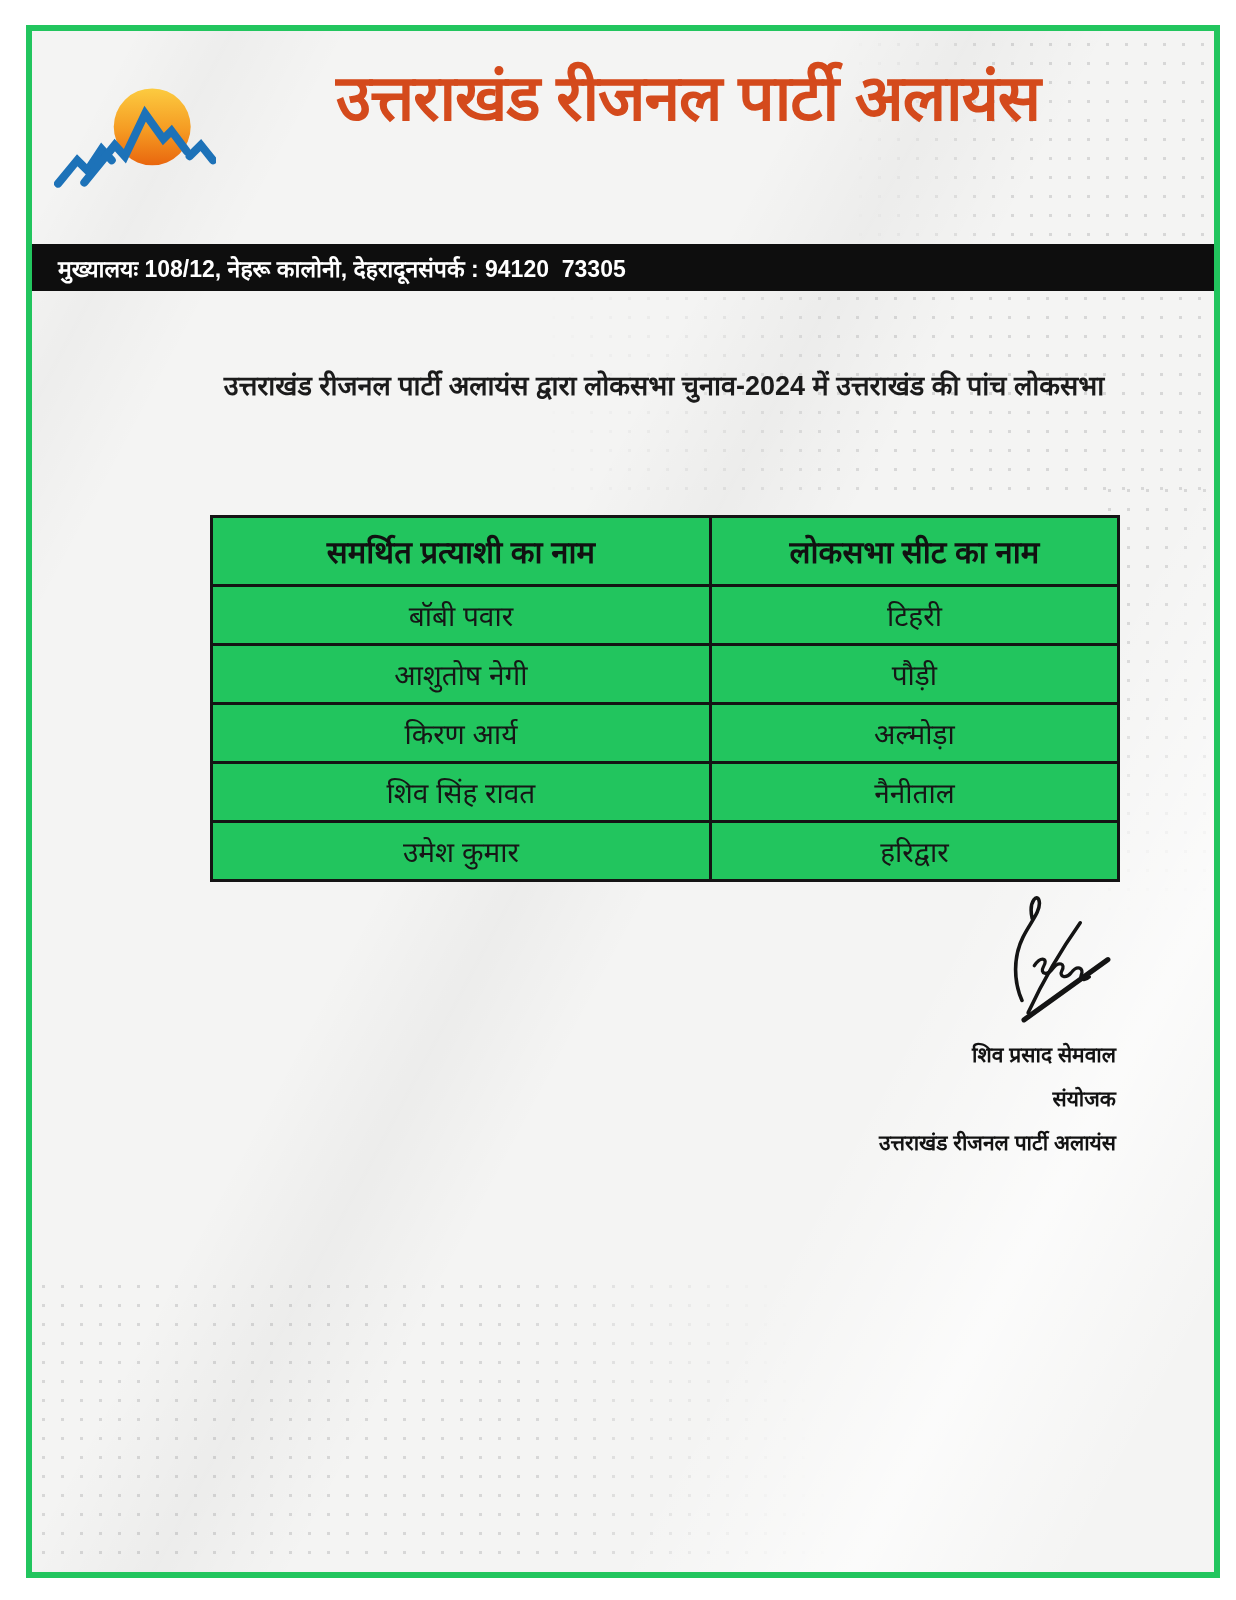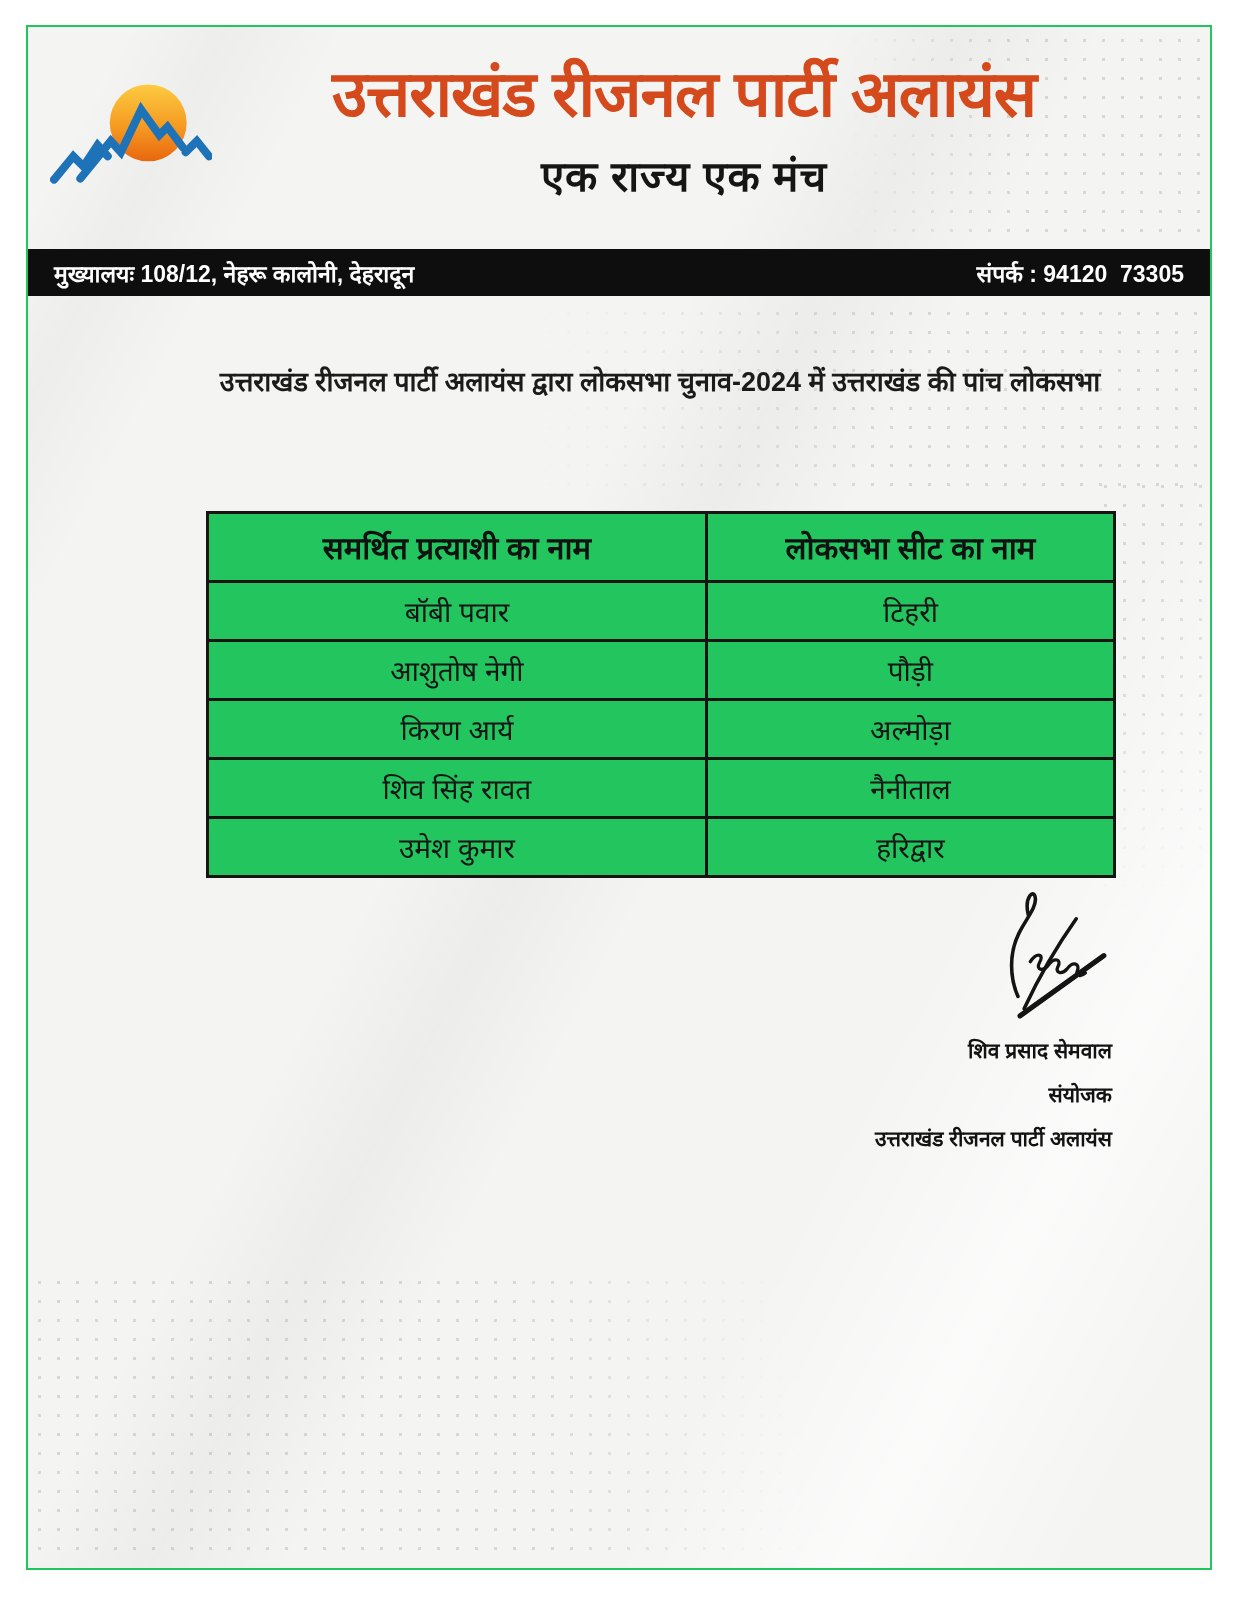--- a/index.html
+++ b/index.html
@@ -3,21 +3,21 @@
 <meta charset="utf-8">
 <style>
   html,body{margin:0;padding:0;}
   body{
     width:1236px;height:1600px;position:relative;background:#ffffff;
     font-family:"Liberation Sans","DejaVu Sans",sans-serif;
     -webkit-font-smoothing:antialiased;overflow:hidden;
   }
   .frame{
     position:absolute;left:26px;top:25px;width:1182px;height:1541px;
-    border:2px solid #22c55e;background:#f4f4f3;overflow:hidden;
+    border:6px solid #22c55e;background:#f4f4f3;overflow:hidden;
   }
   
   .dots{
     position:absolute;
     background-image:radial-gradient(circle,#cecece 1.5px,rgba(0,0,0,0) 1.7px);
     background-size:19px 19px;opacity:.75;pointer-events:none;
   }
   .dots-a{left:800px;top:4px;width:378px;height:212px;
     -webkit-mask-image:linear-gradient(to left,#000 55%,transparent 96%);
     mask-image:linear-gradient(to left,#000 55%,transparent 96%);}
@@ -42,22 +42,22 @@
   .title-wrap{position:absolute;left:150px;top:26px;width:1012px;text-align:center;}
   .main-title{
     font-size:64px;font-weight:800;color:#d44a1c;white-space:nowrap;
     letter-spacing:-1px;line-height:1.3;
   }
   .tagline{
     margin-top:10px;font-size:42px;font-weight:800;color:#151515;
     white-space:nowrap;letter-spacing:1px;
   }
   .info-bar{
-    position:absolute;left:0;top:222px;width:100%;height:47px;background:#0e0e0e;
-    display:flex;align-items:center;justify-content:space-between;
+    position:absolute;left:0;top:213px;width:100%;height:47px;background:#0e0e0e;
+    display:flex;align-items:center;justify-content:flex-start;
     padding:0 26px;box-sizing:border-box;color:#ffffff;
     font-weight:700;font-size:23px;
   }
   .info-seg{white-space:pre;}
   .intro{
     position:absolute;left:0;top:332px;width:100%;text-align:center;
     color:#1b1b1b;font-weight:600;font-size:27px;line-height:47px;padding-left:41px;
   }
   .intro div{white-space:nowrap;}
   .endorse-table{
@@ -105,21 +105,20 @@
       <g fill="none" stroke="#1d72b8" stroke-width="8" stroke-linejoin="miter" stroke-linecap="round">
         <path d="M4 104 L23 81 L33 91 L47 70 L57 81"></path>
         <path d="M30 103 L60 66 L70 77 L90 35 L108 60 L116 52 L131 72"></path>
         <path d="M134 77 L145 66 L157 81"></path>
       </g>
     </svg>
   </div>
 
   <div class="title-wrap">
     <div class="main-title">उत्तराखंड रीजनल पार्टी अलायंस</div>
-    <div class="tagline">एक राज्य एक मंच</div>
   </div>
 
   <div class="info-bar">
     <div class="info-seg"><span>मुख्यालयः </span><span>108/12, नेहरू कालोनी, देहरादून</span></div>
     <div class="info-seg"><span>संपर्क : </span><span>94120  73305</span></div>
   </div>
 
   <div class="intro">
     <div>उत्तराखंड रीजनल पार्टी अलायंस द्वारा लोकसभा चुनाव-2024 में उत्तराखंड की पांच लोकसभा</div>
   </div>

